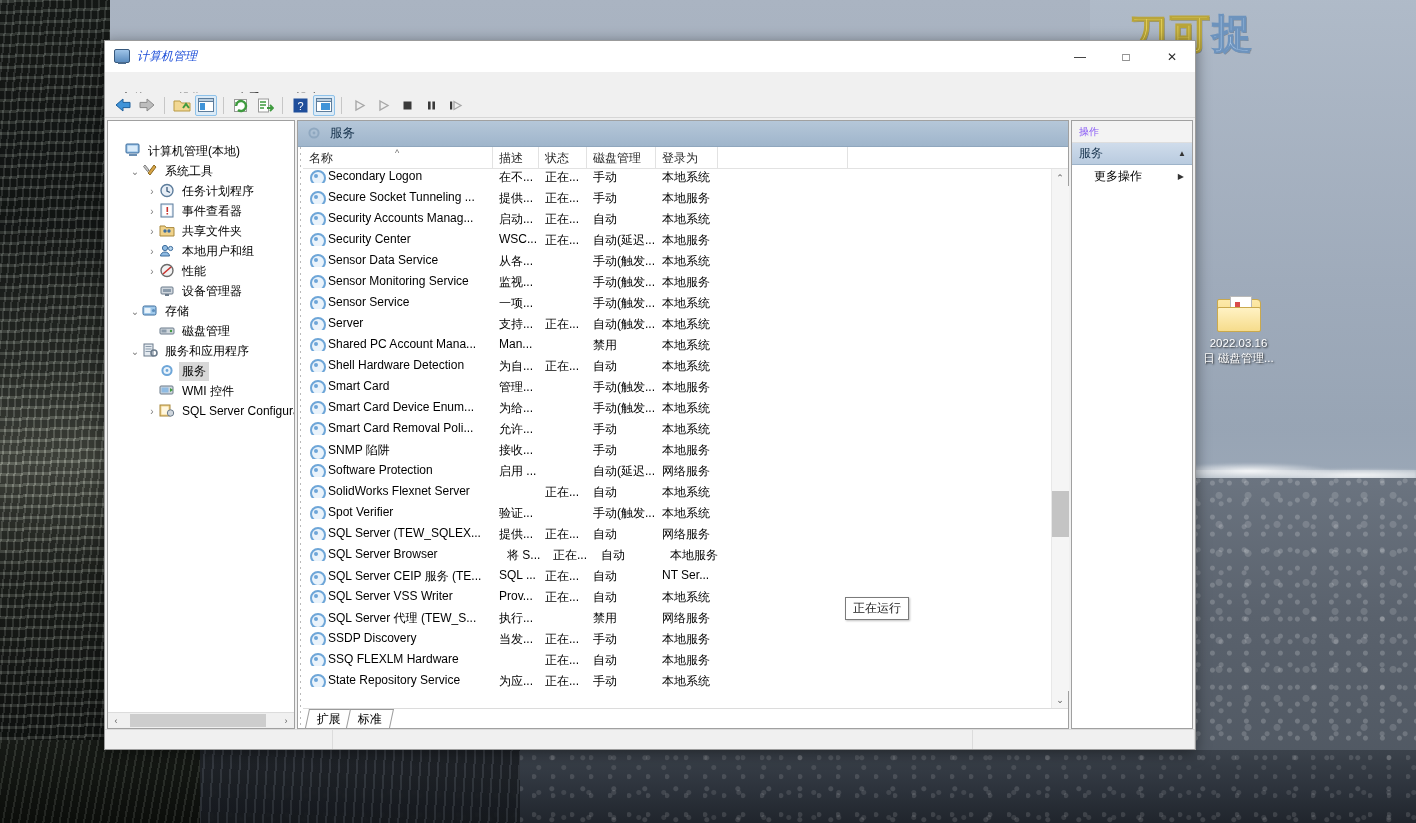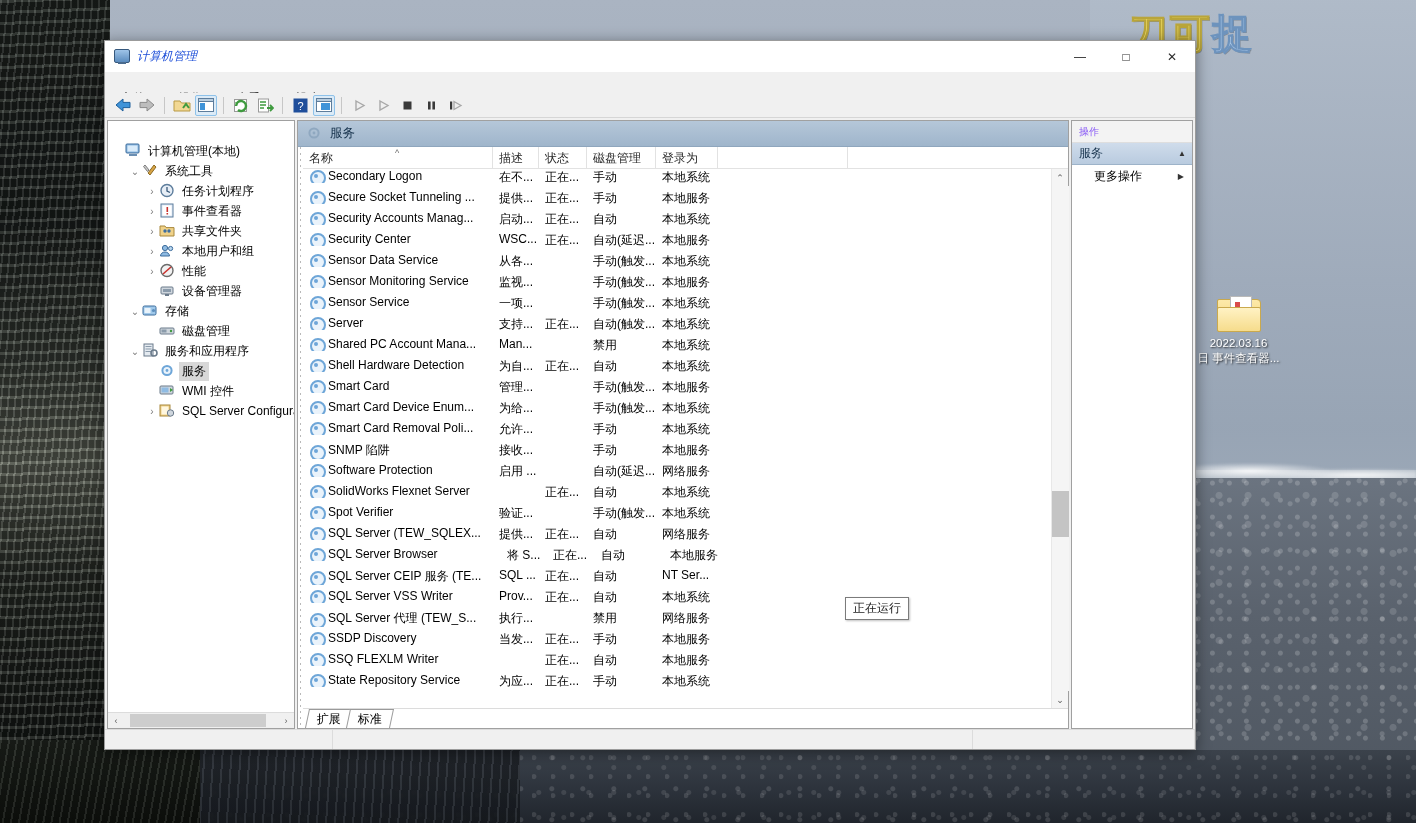--- a/index.html
+++ b/index.html
@@ -302,21 +302,21 @@
   <span>刀可</span><span class="blue">捉</span>
 </div>
 
 <div id="desk-icon">
   <div class="folder">
     <div class="back"></div>
       <div class="page"></div>
       <div class="front"></div>
   </div>
   <div>2022.03.16</div>
-  <div>日 事件查看器...</div>
+  <div>日 磁盘管理...</div>
 </div>
 
 <div id="win">
 
   <div class="titlebar">
     <div class="title-icon">
       <div class="ic-mon"></div>
     </div>
     <div class="title-text">计算机管理</div>
     <div class="wbtns">
@@ -819,21 +819,21 @@
                     <span>SSDP Discovery</span>
                   </div>
                   <div class="cell" style="width: 46px;">当发...</div>
                   <div class="cell" style="width: 48px;">正在...</div>
                   <div class="cell" style="width: 69px;">手动</div>
                   <div class="cell" style="width: 62px;">本地服务</div>
                 </div>
                 <div class="lrow">
                   <div class="cell name" style="width: 190px;">
                     <span class="gearico"></span>
-                    <span>SSQ FLEXLM Writer</span>
+                    <span>SSQ FLEXLM Hardware</span>
                   </div>
                   <div class="cell" style="width: 46px;"></div>
                   <div class="cell" style="width: 48px;">正在...</div>
                   <div class="cell" style="width: 69px;">自动</div>
                   <div class="cell" style="width: 62px;">本地服务</div>
                 </div>
                 <div class="lrow">
                   <div class="cell name" style="width: 190px;">
                     <span class="gearico"></span>
                     <span>State Repository Service</span>

